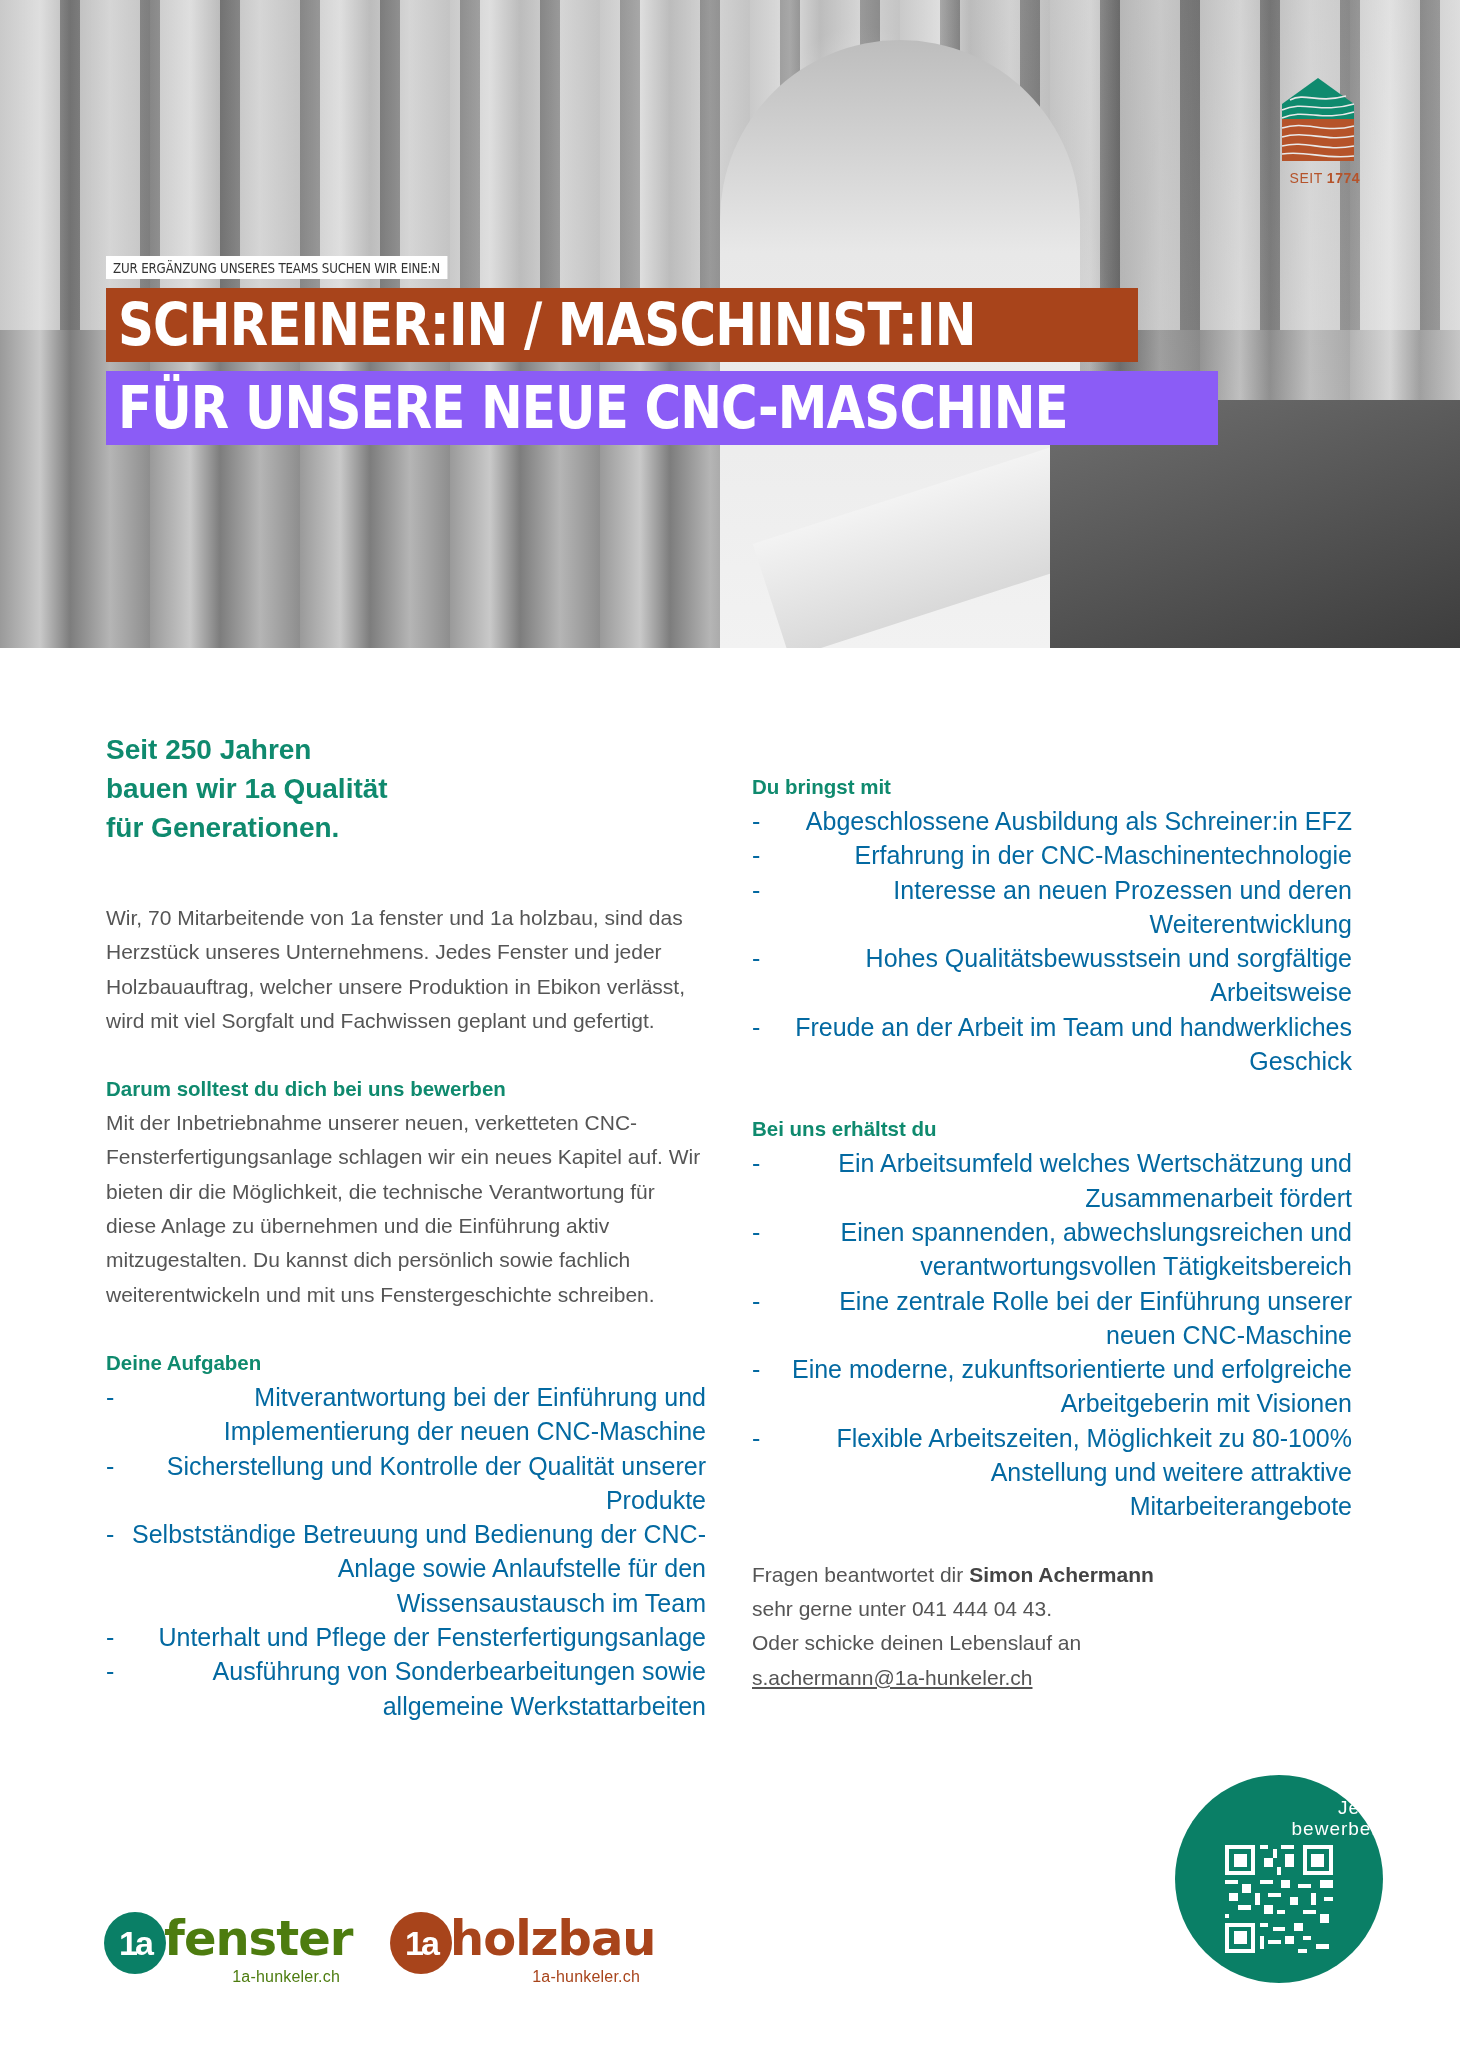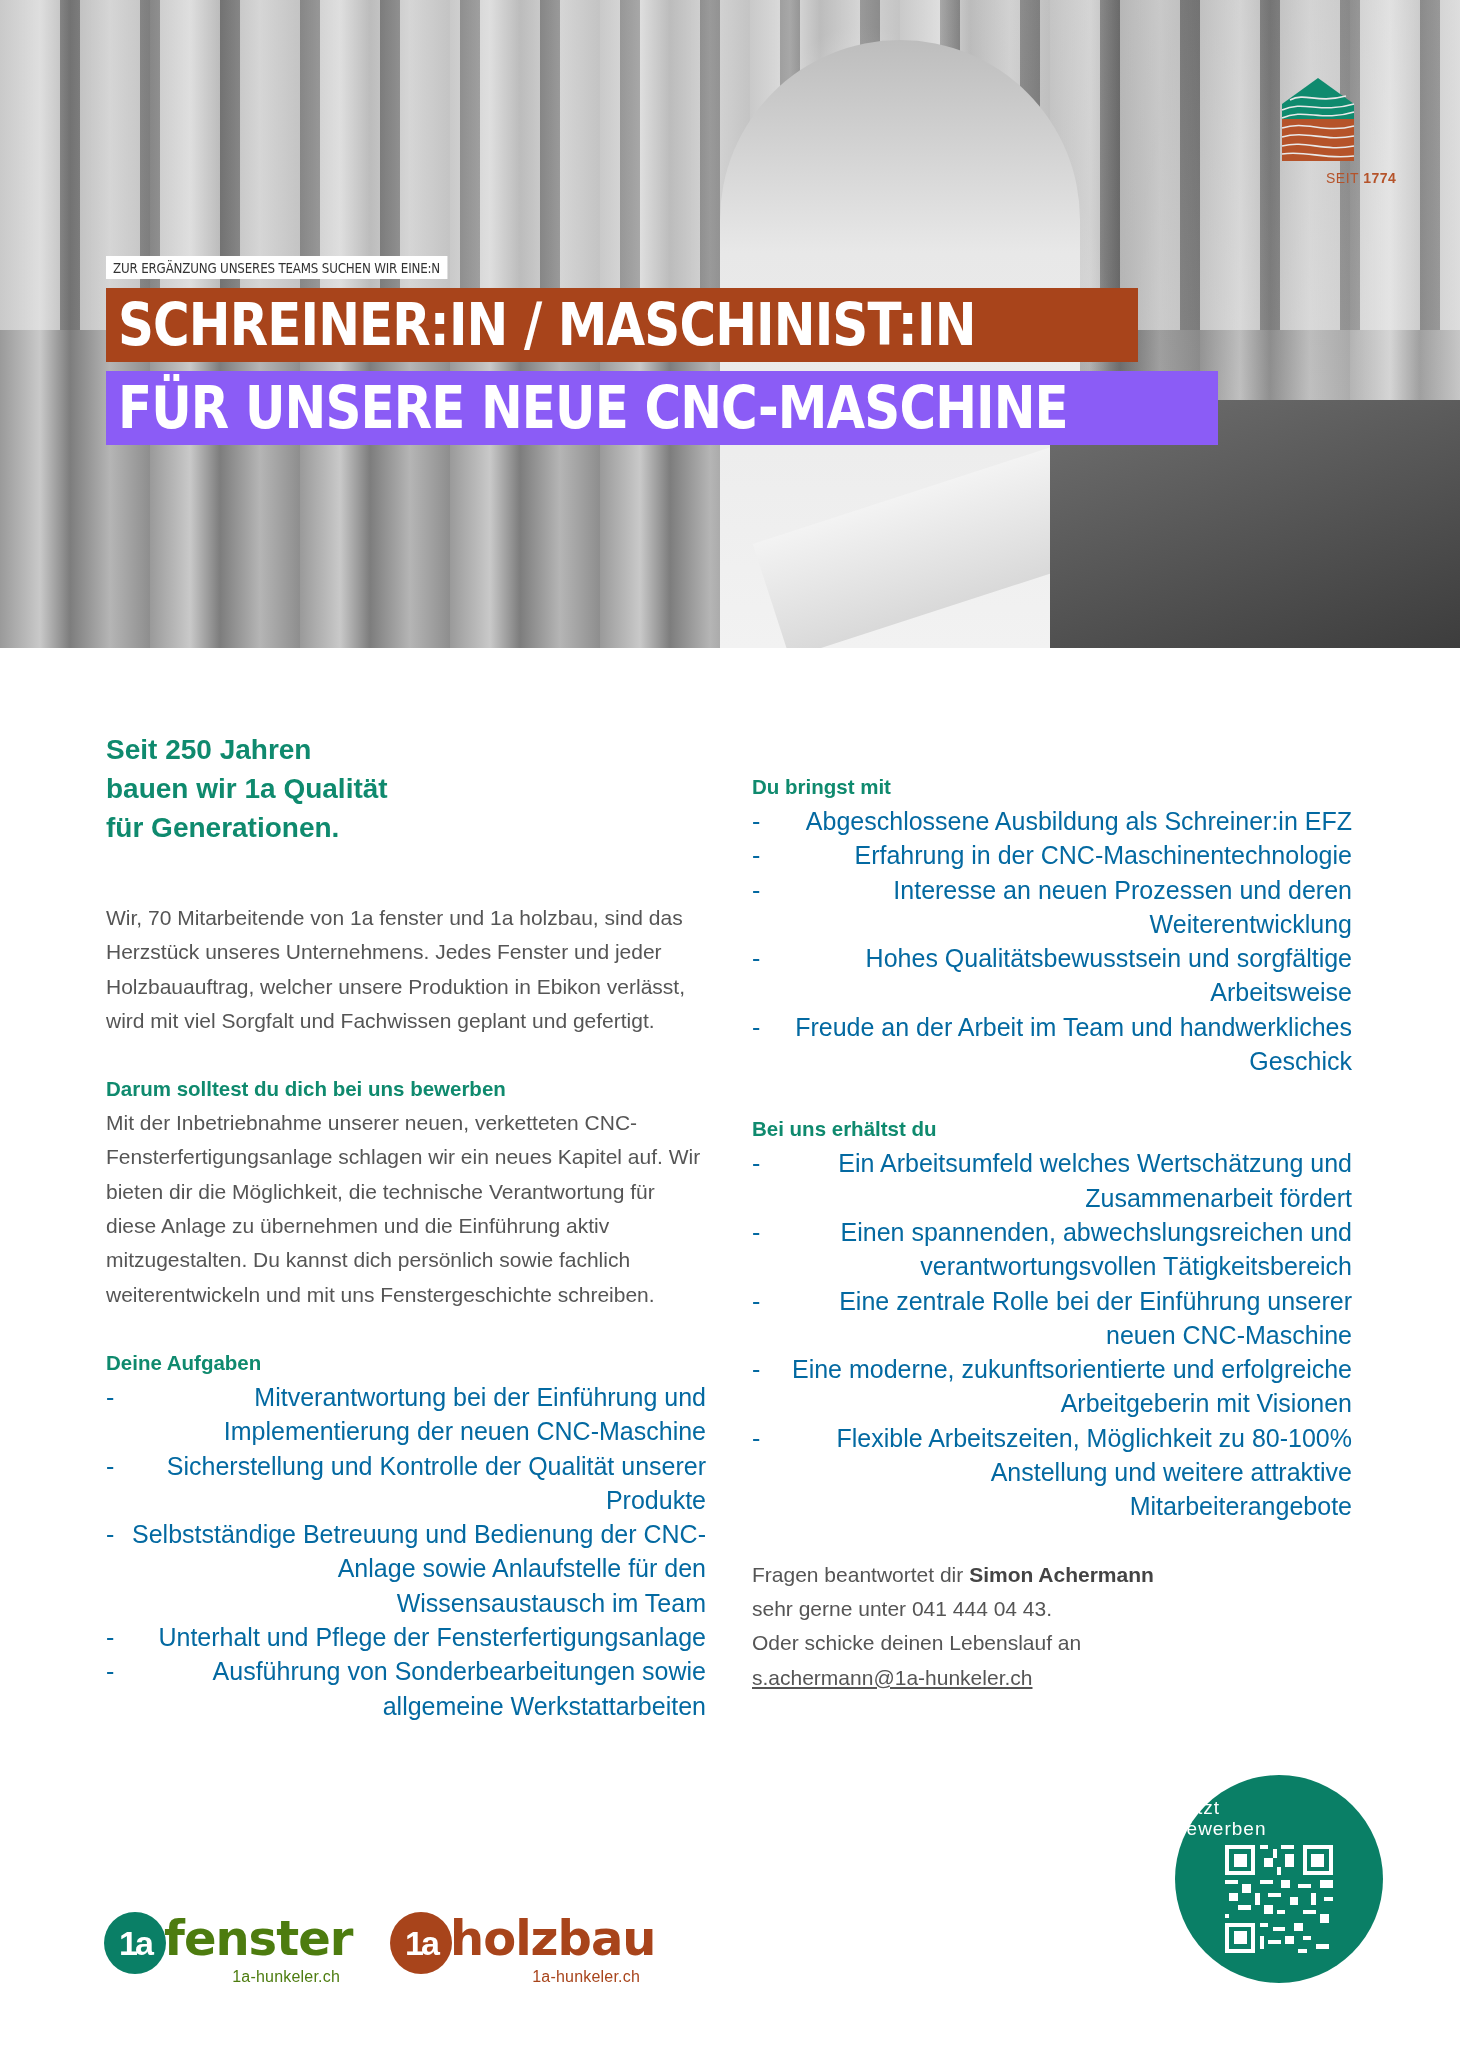--- a/index.html
+++ b/index.html
@@ -15,21 +15,21 @@
   .hero::before { content:""; position:absolute; left:0; top:0; right:0; height:330px;
                   background:repeating-linear-gradient(90deg, rgba(240,240,240,0.55) 0 60px, rgba(90,90,90,0.3) 60px 80px); }
   .hero::after { content:""; position:absolute; left:1050px; top:400px; width:410px; height:248px;
                  background:linear-gradient(160deg, #6f6f6f, #3d3d3d); }
   .person { position:absolute; left:720px; top:40px; width:360px; height:608px; border-radius:180px 180px 0 0;
             background:linear-gradient(180deg, #bdbdbd 0%, #e8e8e8 35%, #f2f2f2 100%); }
   .plank { position:absolute; left:760px; top:470px; width:460px; height:120px; transform:rotate(-18deg);
            background:linear-gradient(180deg, #f3f3f3, #d9d9d9); }
 
   .seit-logo { position:absolute; left:1276px; top:74px; width:84px; }
-  .seit-text { position:absolute; left:1326px; top:170px; width:84px; text-align:left;
+  .seit-text { position:absolute; left:1276px; top:170px; width:84px; text-align:right;
                font-size:14px; color:#b5532a; letter-spacing:0.5px; }
   .seit-text b { font-weight:bold; }
 
   .kicker { position:absolute; left:106px; top:256px; background:#ffffff; padding:4px 8px 3px;
             font-family:"DejaVu Sans", sans-serif; font-size:13.5px; color:#333; letter-spacing:-0.2px;
             transform:scaleX(0.88); transform-origin:left; white-space:nowrap; }
   .title-bar { position:absolute; left:106px; height:74px; line-height:74px; color:#fff; white-space:nowrap;
                font-family:"DejaVu Sans", sans-serif; font-weight:bold; font-size:58px; letter-spacing:-1px;
                padding:0 12px; }
   .title-bar span { display:inline-block; transform:scaleX(0.86); transform-origin:left; }
@@ -42,21 +42,21 @@
   .lead { color:#0f8a6e; font-weight:bold; font-size:28px; line-height:39px; margin:0 0 54px; }
   .h { color:#0f8a6e; font-weight:bold; font-size:20.5px; line-height:34px; margin:0; }
   .p { font-size:21px; line-height:34.3px; margin:0 0 34px; color:#555; }
   ul.dash { list-style:none; margin:0 0 34px; padding:0; }
   ul.dash li { position:relative; padding-left:20px; font-size:25px; line-height:34.3px; color:#0369a1;text-align:right; }
   ul.dash li::before { content:"-"; position:absolute; left:0; top:0; }
   .contact b { color:#444; }
   .mail { text-decoration:underline; color:#555; }
 
   .apply { position:absolute; left:1175px; top:1775px; width:208px; height:208px; border-radius:50%;
-           background:#0a7f66; color:#fff; text-align:left; }
+           background:#0a7f66; color:#fff; text-align:right; }
   .apply .lbl { margin-top:22px; font-size:19px; line-height:21px; letter-spacing:1px; }
   .qr { position:absolute; left:50px; top:70px; width:108px; height:108px; background:#fff; padding:0; }
   .qr svg { display:block; }
 
   .logo { position:absolute; top:1912px; height:80px; }
   .logo .circ { position:absolute; left:0; top:0; width:62px; height:62px; border-radius:50%; color:#fff;
                 font-weight:bold; font-size:34px; line-height:62px; text-align:center; letter-spacing:-3px; }
   .logo .word { position:absolute; left:60px; top:-4px; font-weight:bold; font-size:48px; line-height:60px;
                 letter-spacing:-1px; font-family:"DejaVu Sans", sans-serif; }
   .logo .url { position:absolute; right:0; top:56px; font-weight:normal; font-size:16px; letter-spacing:0.2px; }

